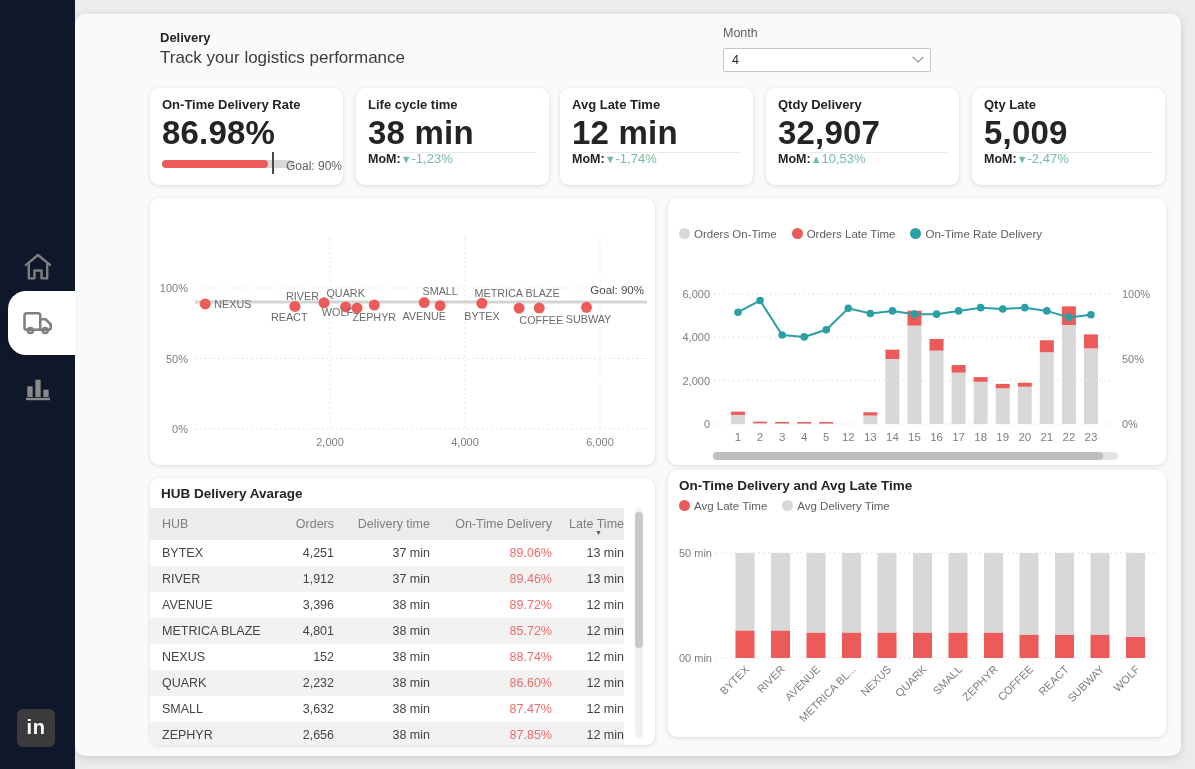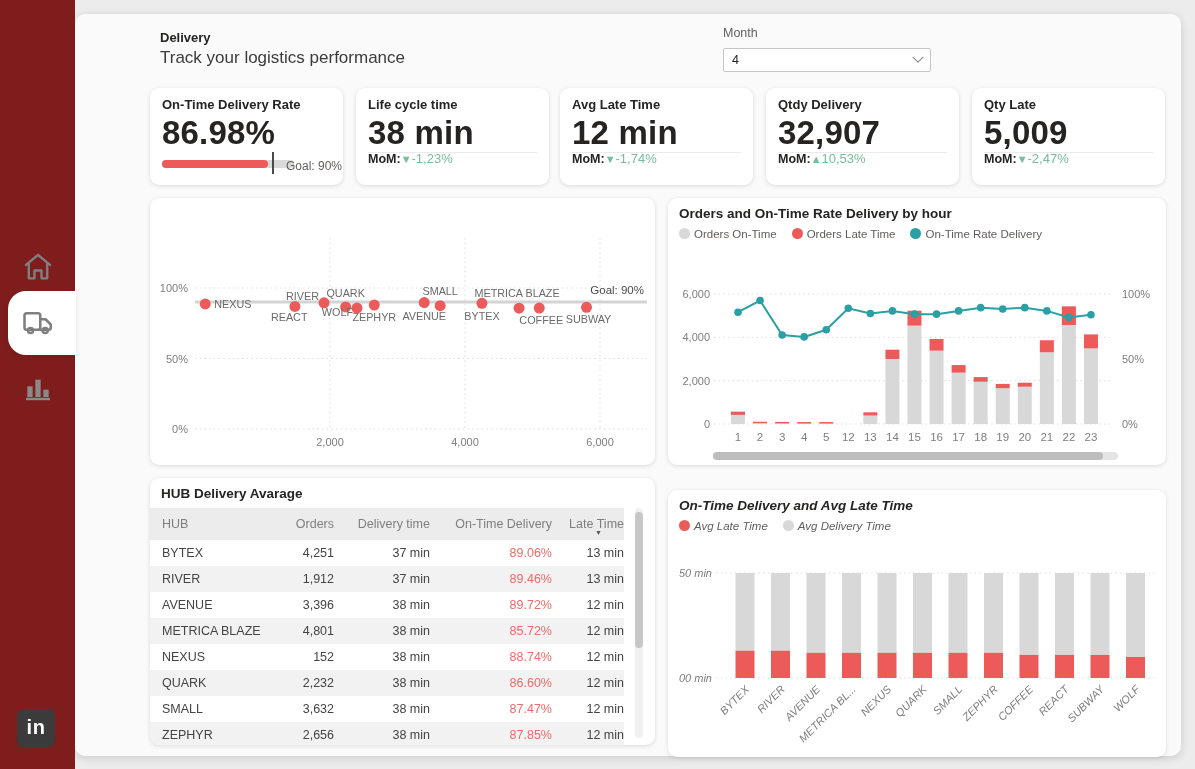--- a/index.html
+++ b/index.html
@@ -5,21 +5,21 @@
   * { box-sizing: border-box; margin: 0; padding: 0; }
   html,body { width:1195px; height:769px; }
   body {
     font-family: "Liberation Sans", "DejaVu Sans", sans-serif;
     background:#ECECEC; position:relative; overflow:hidden;
     color:#252423;
   }
   .page { position:absolute; inset:0; }
 
   
-  .sidebar { position:absolute; left:0; top:0; width:75px; height:769px; background:#7f1d1d; z-index:3;padding-left:38px; }
+  .sidebar { position:absolute; left:0; top:0; width:75px; height:769px; background:#0f172a; z-index:3;padding-left:38px; }
   .nav-item { position:absolute; left:0; width:75px; height:62px; display:flex; align-items:center; justify-content:center; cursor:pointer; }
   .nav-item svg { stroke:#7F7F7F; fill:none; stroke-width:1.7; stroke-linecap:round; stroke-linejoin:round; }
   .nav-home { top:236px; }
   .nav-delivery { top:292px; }
   .nav-delivery .pill { position:absolute; left:8px; top:-1px; width:68px; height:64px; background:#FFFFFF; border-radius:18px 0 0 18px; box-shadow:0 2px 5px rgba(0,0,0,0.08); }
   .nav-delivery svg { position:relative; }
   .nav-stats { top:358px; }
   .nav-stats svg { fill:#8A8A8A; stroke:none; }
   .linkedin-badge { position:absolute; left:17px; top:709px; width:38px; height:38px; background:#3B3B3B; border-radius:6px; display:flex; align-items:center; justify-content:center; cursor:pointer; }
   .linkedin-badge span { color:#FFFFFF; font-weight:bold; font-size:20px; letter-spacing:0.5px; margin-top:-2px; }
@@ -52,21 +52,21 @@
   .gauge-fill  { position:absolute; left:0; top:0; height:8px; background:#EC5B5A; border-radius:5px; }
   .gauge-target{ position:absolute; left:122px; top:64px; width:2px; height:22px; background:#4A4A4A; }
   .gauge-goal  { position:absolute; left:136px; top:71px; font-size:12px; color:#605E5C; }
 
   
   .card { position:absolute; background:#FFFFFF; border-radius:9px; box-shadow:0 1px 4px rgba(0,0,0,0.13); overflow:hidden; }
   .card-title { position:absolute; left:11px; top:8px; font-size:13.5px; font-weight:bold; z-index:2; }
   .card-scatter { left:75px;  top:184px; width:505px; height:267px; }
   .card-hourly  { left:593px; top:184px; width:498px; height:267px; }
   .card-table   { left:75px;  top:464px; width:505px; height:267px; }
-  .card-late    { left:593px; top:476px; width:498px; height:267px;font-style:italic; }
+  .card-late    { left:593px; top:456px; width:498px; height:267px; }
   .card svg.plot { position:absolute; left:0; top:0; }
 
   .legend-row { position:absolute; left:11px; top:30px; display:flex; gap:15px; z-index:2; }
   .legend-item { display:flex; gap:4px; cursor:pointer; }
   .legend-dot { width:11px; height:11px; border-radius:50%; }
   .legend-label { font-size:11.5px; color:#605E5C; }
 
   
   .tbl { position:absolute; left:0; top:30px; width:474px; font-size:12.5px; color:#444; }
   .tbl-header { display:grid; grid-template-columns:132px 40px 96px 122px 72px; height:32px; align-items:center; background:#ECECEC; color:#7F7F7F; padding-left:12px; position:relative; }
@@ -217,21 +217,20 @@
           <circle cx="369.0675" cy="110.163" r="5.5" fill="#EC5B5A"></circle>
           <text x="367.0675" y="99.163" text-anchor="middle" font-size="10.8px" fill="#6A6A6A">METRICA BLAZE</text>
           <circle cx="389.25" cy="110.022" r="5.5" fill="#EC5B5A"></circle>
           <text x="391.25" y="126.022" text-anchor="middle" font-size="10.8px" fill="#6A6A6A">COFFEE</text>
           <circle cx="436.5" cy="109.31700000000001" r="5.5" fill="#EC5B5A"></circle>
           <text x="438.5" y="125.31700000000001" text-anchor="middle" font-size="10.8px" fill="#6A6A6A">SUBWAY</text>
         </svg>
     </div>
 
     <div class="card card-hourly">
-      <div class="card-title">Orders and On-Time Rate Delivery by hour</div>
       <div class="legend-row" id="hourly-legend">
           <div class="legend-item">
             <span class="legend-dot" style="background: rgb(216, 216, 216);"></span>
             <span class="legend-label">Orders On-Time</span>
           </div>
           <div class="legend-item">
             <span class="legend-dot" style="background: rgb(236, 91, 90);"></span>
             <span class="legend-label">Orders Late Time</span>
           </div>
           <div class="legend-item">

